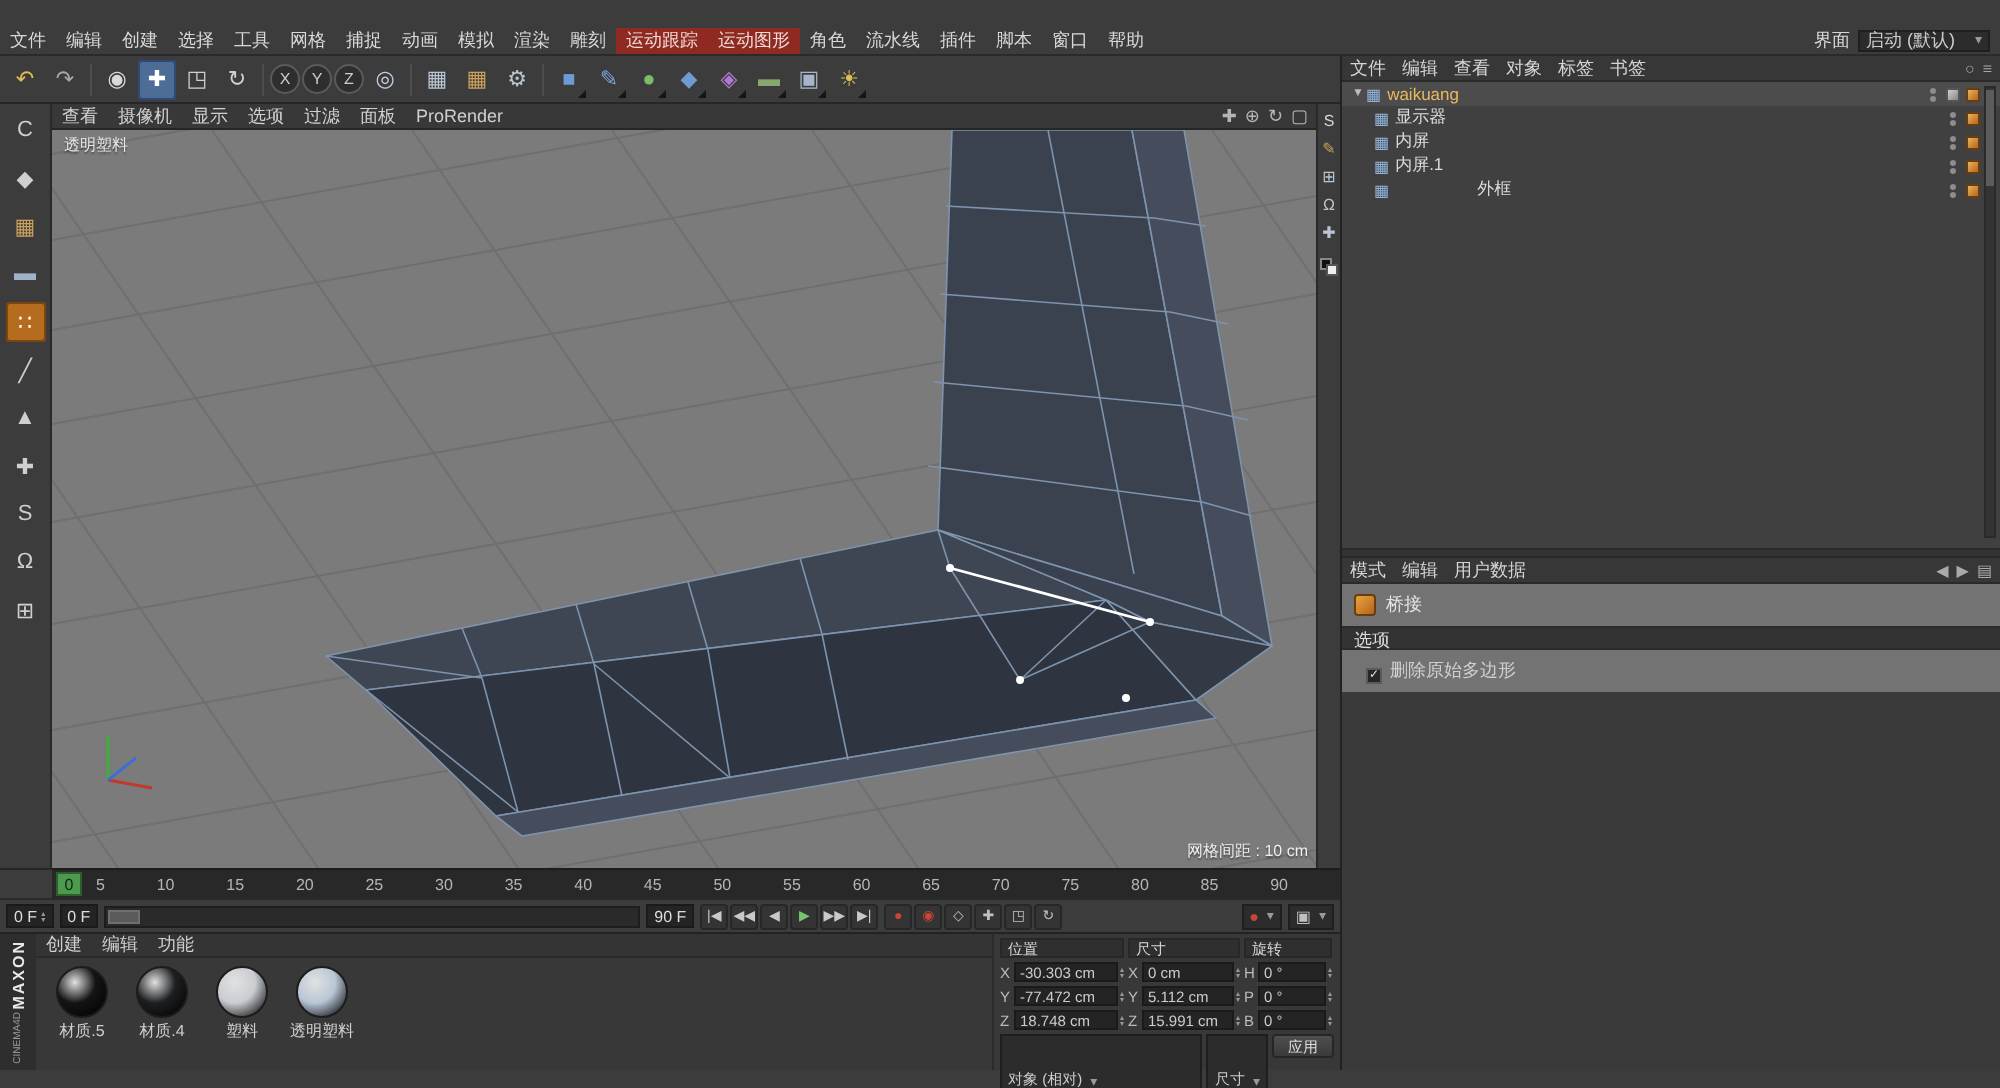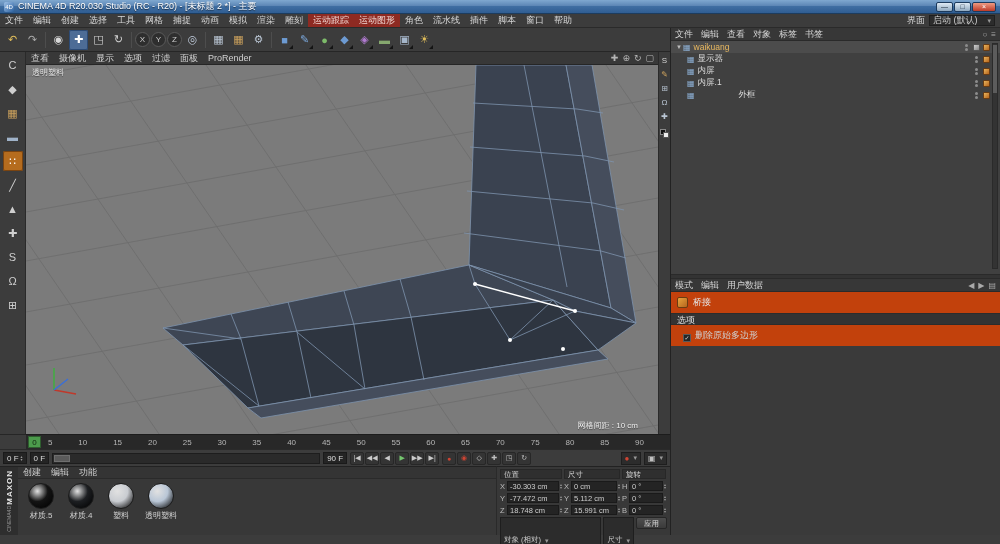--- a/index.html
+++ b/index.html
@@ -36,21 +36,21 @@
   .leftbar .ticon.active{background:#b56c1e;box-shadow:inset 0 0 0 1px #7a4410}
 
   
   .viewport{position:absolute;left:26px;top:52px;width:632px;height:382px;background:#7b7b7b}
   .vp-menubar{height:13px;background:#383838;border-bottom:1px solid #262626;display:flex;align-items:center;color:#d0d0d0}
   .vp-menu-item{padding:0 5px;line-height:12px}
   .vp-nav{margin-left:auto;display:flex;gap:4px;padding-right:4px;color:#b5b5b5;font-size:9px}
   .vp-canvas{position:relative;width:632px;height:369px;overflow:hidden}
   .vp-canvas svg{position:absolute;left:0;top:0}
   .vp-label{position:absolute;left:6px;top:2px;font-size:8px;color:#e6e6e6;text-shadow:0 1px 1px #0007}
-  .grid-label{position:absolute;right:20px;bottom:3px;font-size:8px;color:#efefef;text-shadow:0 1px 1px #0007}
+  .grid-label{position:absolute;right:4px;bottom:3px;font-size:8px;color:#efefef;text-shadow:0 1px 1px #0007}
 
   
   .dockstrip{position:absolute;left:658px;top:52px;width:12px;height:382px;background:#3c3c3c;border-left:1px solid #2a2a2a;display:flex;flex-direction:column;align-items:center;gap:5px;padding-top:4px}
   .dockstrip .dicon{font-size:8px;line-height:9px;color:#ccc}
   .swatch{position:relative;width:9px;height:9px;margin-top:3px}
   .swatch .fg{position:absolute;left:0;top:0;width:6px;height:6px;background:#111;border:1px solid #888}
   .swatch .bg{position:absolute;right:0;bottom:0;width:6px;height:6px;background:#eee;border:1px solid #555}
 
   
   .ruler-filler{position:absolute;left:0;top:434px;width:26px;height:15px;background:#3c3c3c;border-top:1px solid #262626}
@@ -106,42 +106,33 @@
   .om-arrow{width:8px;font-size:6px;color:#bbb;text-align:center}
   .om-icon{font-size:8px;margin-right:3px}
   .om-right{margin-left:auto;display:flex;align-items:center;gap:3px}
   .dots{display:flex;flex-direction:column;gap:1px;margin-right:2px}
   .dot{width:3px;height:3px;border-radius:50%;background:#8c8c8c}
   .om-tag{width:7px;height:7px;border-radius:1px;background:linear-gradient(135deg,#e8b35c,#b5651d);border:1px solid #6a3c12}
   .om-tag.grey{background:linear-gradient(135deg,#d0d0d0,#858585);border-color:#555}
   .om-scroll{position:absolute;right:2px;top:2px;width:6px;height:226px;background:#333;border:1px solid #2a2a2a}
   .om-thumb{position:absolute;left:0;top:1px;width:4px;height:48px;background:#5c5c5c;margin:0 0 0 0}
   .splitter{height:5px;background:#333;border-top:1px solid #2a2a2a;border-bottom:1px solid #2a2a2a}
-  .am-body{background:#c2410c}
+  .am-body{background:#737373}
   .am-toolrow{display:flex;align-items:center;gap:5px;padding:4px 6px}
   .bridge-icon{width:11px;height:11px;border-radius:2px;background:linear-gradient(135deg,#e8a33d,#b5651d);border:1px solid #6a3c12}
   .am-toolname{font-size:9px;color:#e4e4e4}
   .am-section{background:#333;border-top:1px solid #2c2c2c;border-bottom:1px solid #2c2c2c;padding:1px 6px;height:12px;line-height:10px;color:#ddd}
   .am-option{display:flex;align-items:flex-end;gap:4px;padding:4px 12px}
   .checkbox{width:8px;height:8px;background:#262626;border:1px solid #5a5a5a;color:#ddd;font-size:6px;line-height:7px;text-align:center}
 </style>
 </head>
 <body>
 
 <div id="app">
 
-  <div class="titlebar">
-    <span class="app-icon">4D</span>
-    <span>CINEMA 4D R20.030 Studio (RC - R20) - [未标题 2 *] - 主要</span>
-    <span class="win-buttons">
-      <span class="win-btn">—</span>
-      <span class="win-btn">□</span>
-      <span class="win-btn close">×</span>
-    </span>
-  </div>
 
   <div class="menubar">
     <div class="menu-items">
 
         <span class="menu-item">文件</span>
 
         <span class="menu-item">编辑</span>
 
         <span class="menu-item">创建</span>
 

